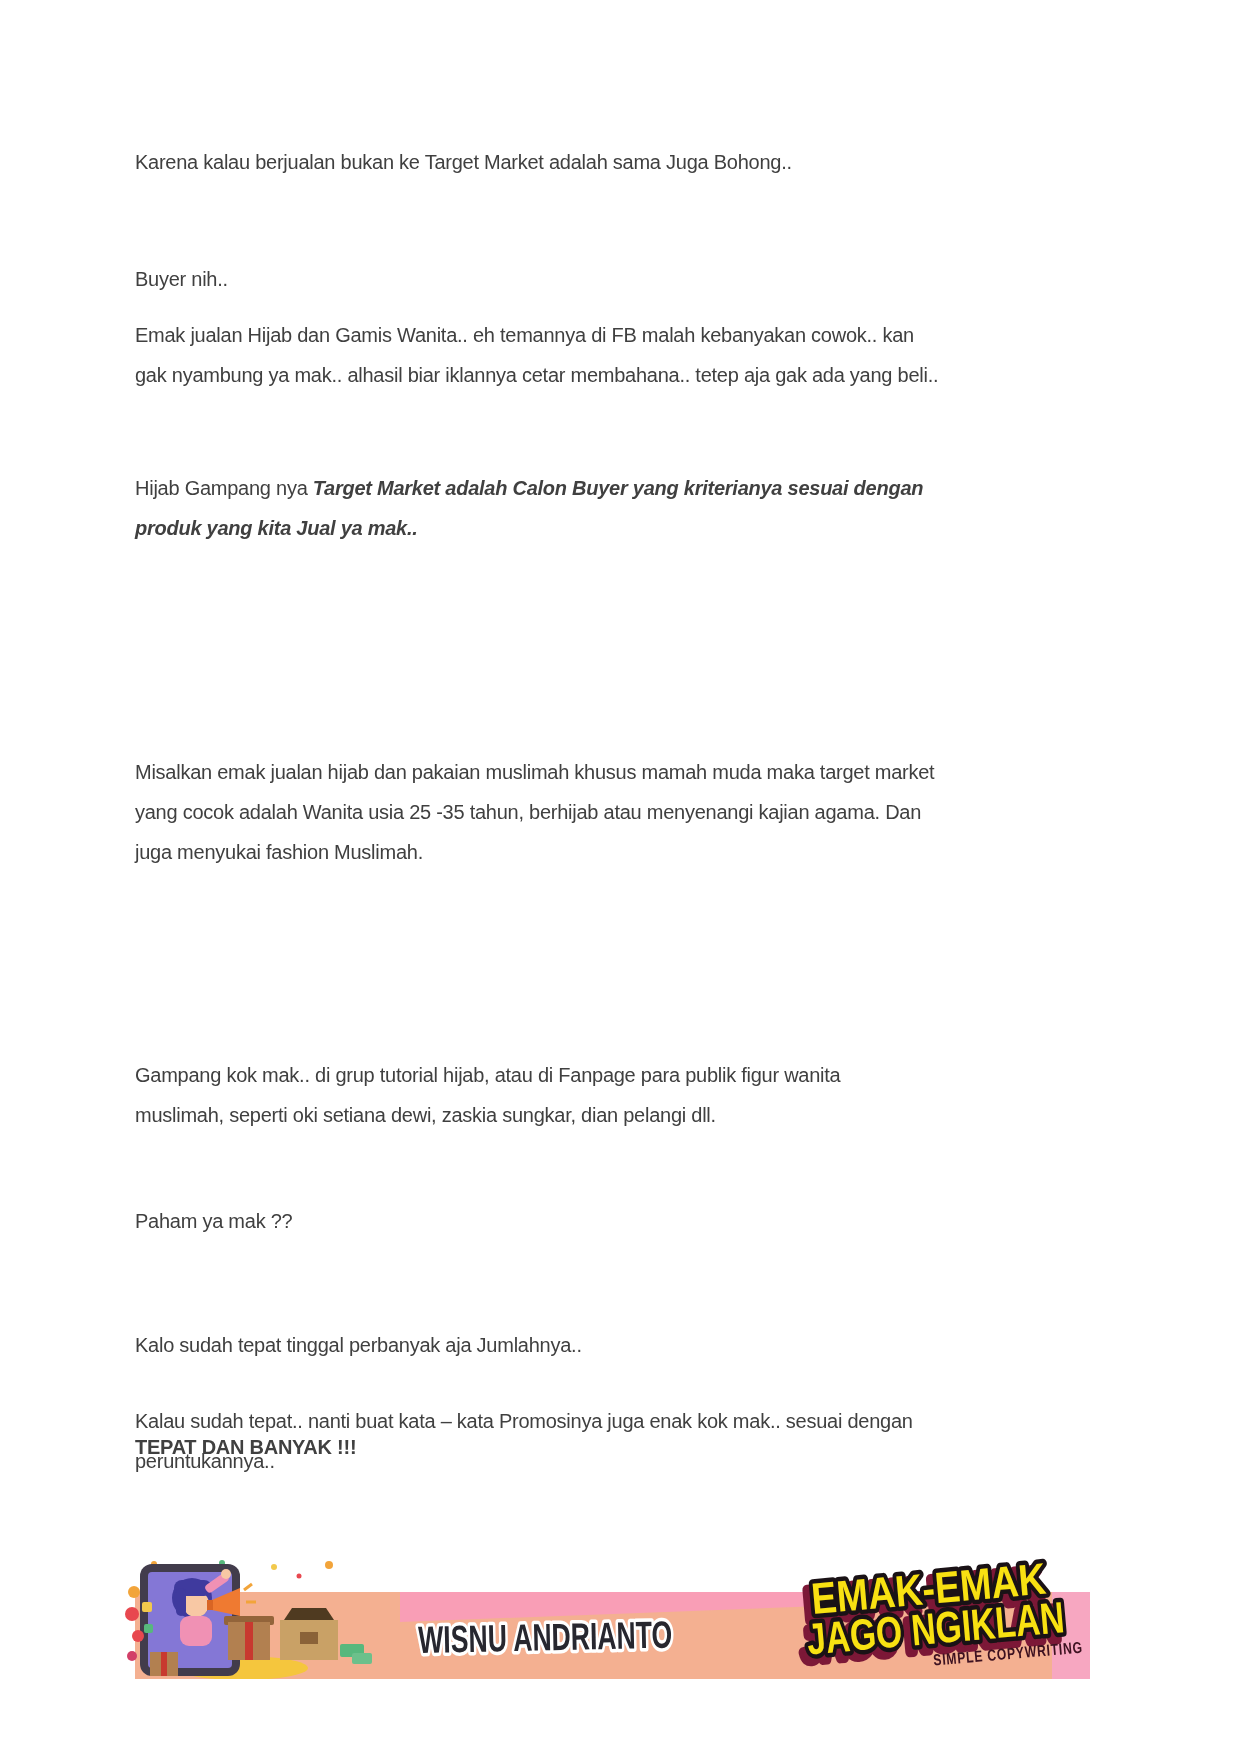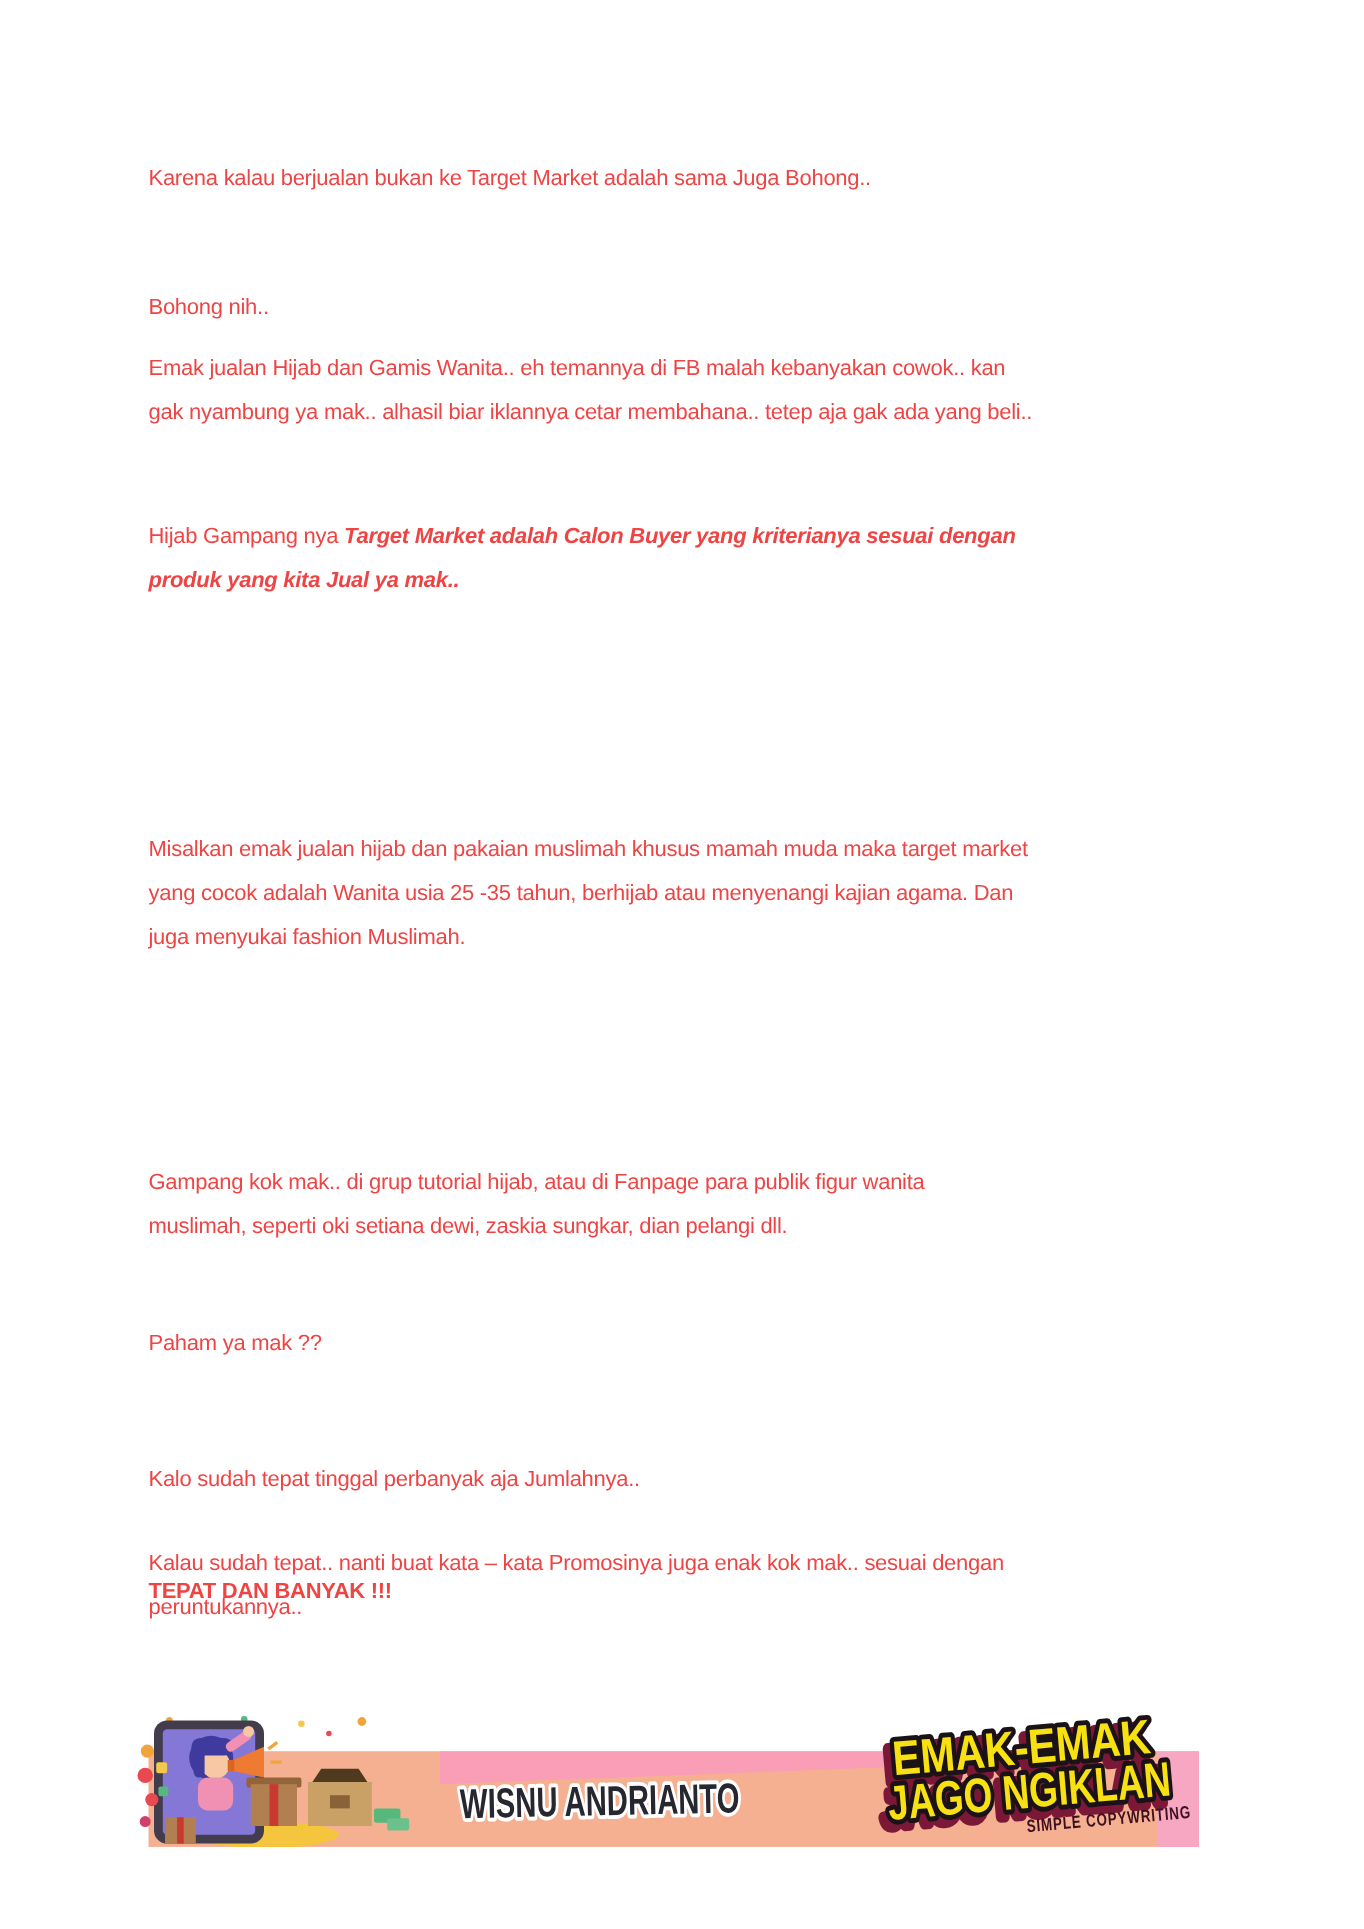--- a/index.html
+++ b/index.html
@@ -13,21 +13,21 @@
     overflow:hidden;
   }
   .para{
     position:absolute;
     left:135px;
     width:920px;
     font-size:20px;
     line-height:40px;
     letter-spacing:-0.25px;
     white-space:pre-line;
-    color:#ef4444;
+    color:#404040;
   }
   .para .emphasis{
     font-weight:bold;
     font-style:italic;
   }
   .para.heading{
     font-weight:bold;
   }
   
   .banner-band{
@@ -115,21 +115,21 @@
     fill:#3d1120;
     letter-spacing:1px;
   }
 </style>
 </head>
 <body>
 
 <div class="page">
 
   <div class="para" style="top:142px">Karena kalau berjualan bukan ke Target Market adalah sama Juga Bohong..</div>
-  <div class="para" style="top:259px">Bohong nih..</div>
+  <div class="para" style="top:259px">Buyer nih..</div>
   <div class="para" style="top:315px">Emak jualan Hijab dan Gamis Wanita.. eh temannya di FB malah kebanyakan cowok.. kan
 gak nyambung ya mak.. alhasil biar iklannya cetar membahana.. tetep aja gak ada yang beli..</div>
 
   <div class="para" style="top:468px"><span>Hijab Gampang nya </span><span class="emphasis">Target Market adalah Calon Buyer yang kriterianya sesuai dengan
 produk yang kita Jual ya mak..</span></div>
 
   <div class="para" style="top:752px">Misalkan emak jualan hijab dan pakaian muslimah khusus mamah muda maka target market
 yang cocok adalah Wanita usia 25 -35 tahun, berhijab atau menyenangi kajian agama. Dan
 juga menyukai fashion Muslimah.</div>
   <div class="para" style="top:1055px">Gampang kok mak.. di grup tutorial hijab, atau di Fanpage para publik figur wanita

